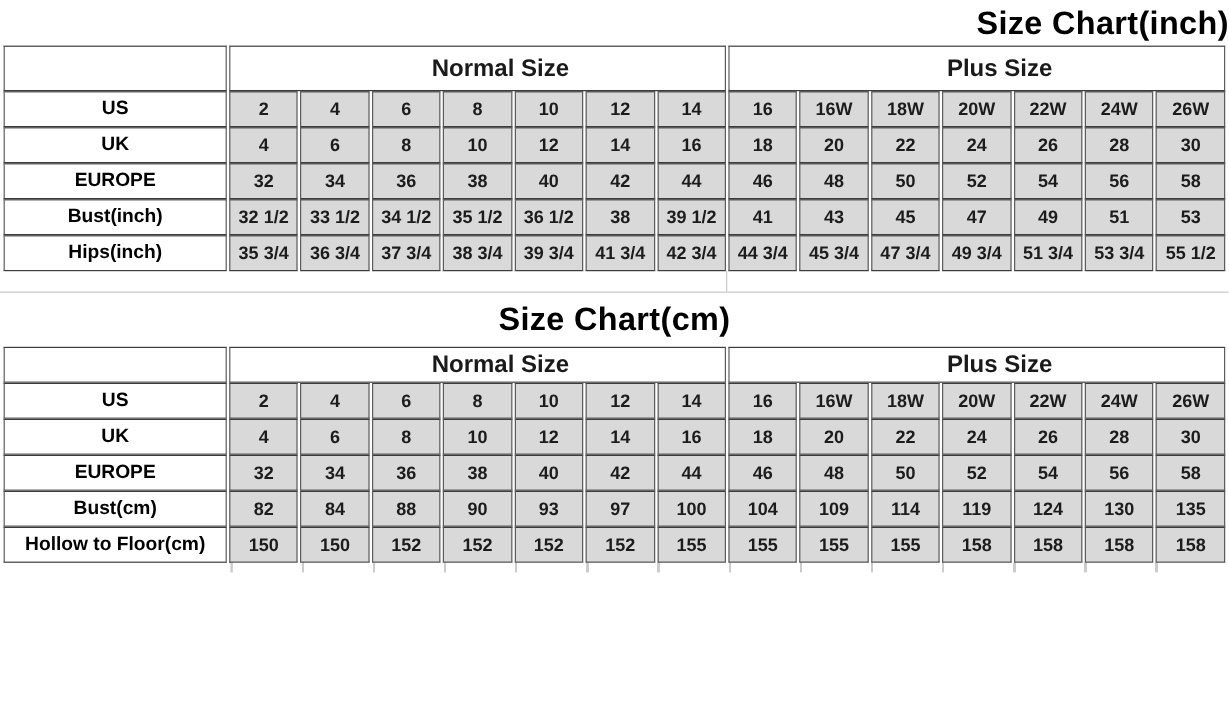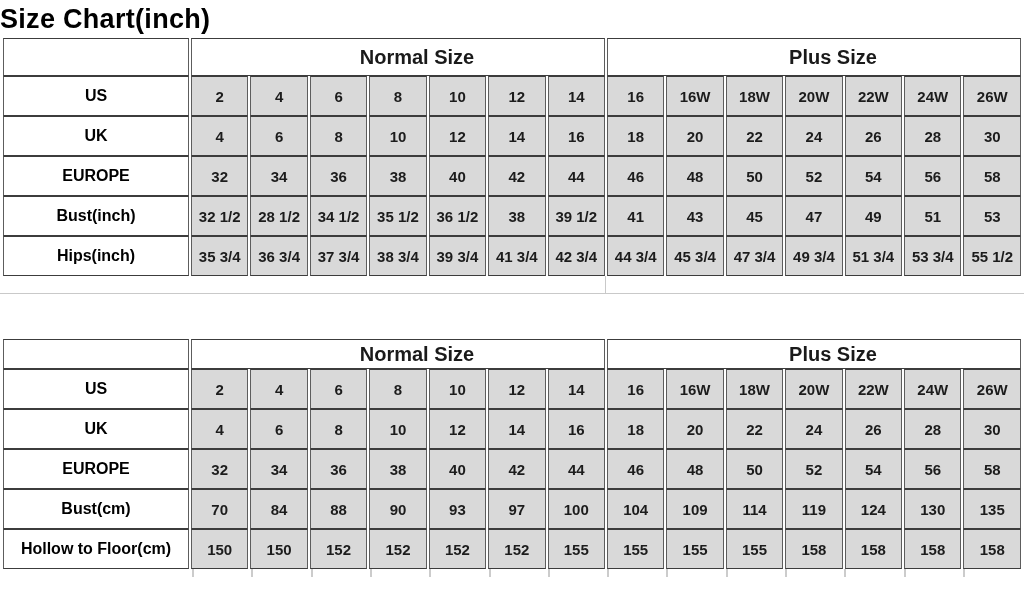--- a/index.html
+++ b/index.html
@@ -3,39 +3,39 @@
 <meta charset="utf-8">
 <style>
   * { box-sizing: border-box; }
   html, body { margin: 0; padding: 0; background: #ffffff; }
   .page {
     width: 1024px; height: 600px;
     font-family: "Liberation Sans", sans-serif;
     position: relative; overflow: hidden; background: #ffffff;
   }
   .chart-title {
-    height: 38px; display: flex; align-items: center; justify-content: flex-start;
+    height: 38px; display: flex; align-items: center; justify-content: flex-end;
     font-size: 27px; font-weight: 700; color: #000000; letter-spacing: .3px;
   }
   table.size-table {
     width: 1022px; margin-left: 1px;
     table-layout: fixed;
     border-collapse: separate; border-spacing: 2px 0;
   }
   col.col-label { width: 186px; }
   th, td {
     padding: 0; text-align: center; vertical-align: middle;
     border-top: 1px solid #3c3c3c; border-bottom: 1px solid #3c3c3c;
     border-left: 1px solid #5d5d5d; border-right: 1px solid #5d5d5d;
     overflow: hidden; white-space: nowrap;
   }
   thead th { background: #ffffff; font-size: 20px; font-weight: 600; color: #1a1a1a; padding-left: 38px; }
   tr.hdr-tall { height: 38px; }
   tr.hdr-short { height: 30px; }
-  tbody tr { height: 40px; padding-left: 16px; }
+  tbody tr { height: 30px; padding-left: 16px; }
   tbody th.label { background: #ffffff; font-size: 16px; font-weight: 700; color: #000000; }
   tbody td { background: #d9d9d9; font-size: 15px; font-weight: 700; color: #1c1c1c; }
   .gap-band { position: relative; height: 63px; }
   .gap-band .rule { position: absolute; top: 17px; left: 0; width: 1024px; height: 1px; background: #c9c9c9; }
   .gap-band .stub { position: absolute; top: 0; left: 605px; width: 1px; height: 17px; background: #c9c9c9; }
   .gap-band .chart-title-2 {
     position: absolute; top: 18px; left: 0; right: 0; height: 45px;
     display: flex; align-items: center; justify-content: center;
     font-size: 27px; font-weight: 700; color: #000000; letter-spacing: .3px;
   }
@@ -127,21 +127,21 @@
           <td>48</td>
           <td>50</td>
           <td>52</td>
           <td>54</td>
           <td>56</td>
           <td>58</td>
         </tr>
         <tr>
           <th class="label">Bust(inch)</th>
           <td>32 1/2</td>
-          <td>28 1/2</td>
+          <td>33 1/2</td>
           <td>34 1/2</td>
           <td>35 1/2</td>
           <td>36 1/2</td>
           <td>38</td>
           <td>39 1/2</td>
           <td>41</td>
           <td>43</td>
           <td>45</td>
           <td>47</td>
           <td>49</td>
@@ -164,20 +164,23 @@
           <td>51 3/4</td>
           <td>53 3/4</td>
           <td>55 1/2</td>
         </tr>
       </tbody>
   </table>
 
   <div class="gap-band">
     <div class="stub"></div>
     <div class="rule"></div>
+    <div class="chart-title-2">
+      <span>Size Chart(cm)</span>
+    </div>
   </div>
 
   <table class="size-table">
     <colgroup>
       <col class="col-label">
       <col>
         <col>
         <col>
         <col>
         <col>
@@ -245,21 +248,21 @@
           <td>46</td>
           <td>48</td>
           <td>50</td>
           <td>52</td>
           <td>54</td>
           <td>56</td>
           <td>58</td>
         </tr>
         <tr>
           <th class="label">Bust(cm)</th>
-          <td>70</td>
+          <td>82</td>
           <td>84</td>
           <td>88</td>
           <td>90</td>
           <td>93</td>
           <td>97</td>
           <td>100</td>
           <td>104</td>
           <td>109</td>
           <td>114</td>
           <td>119</td>

